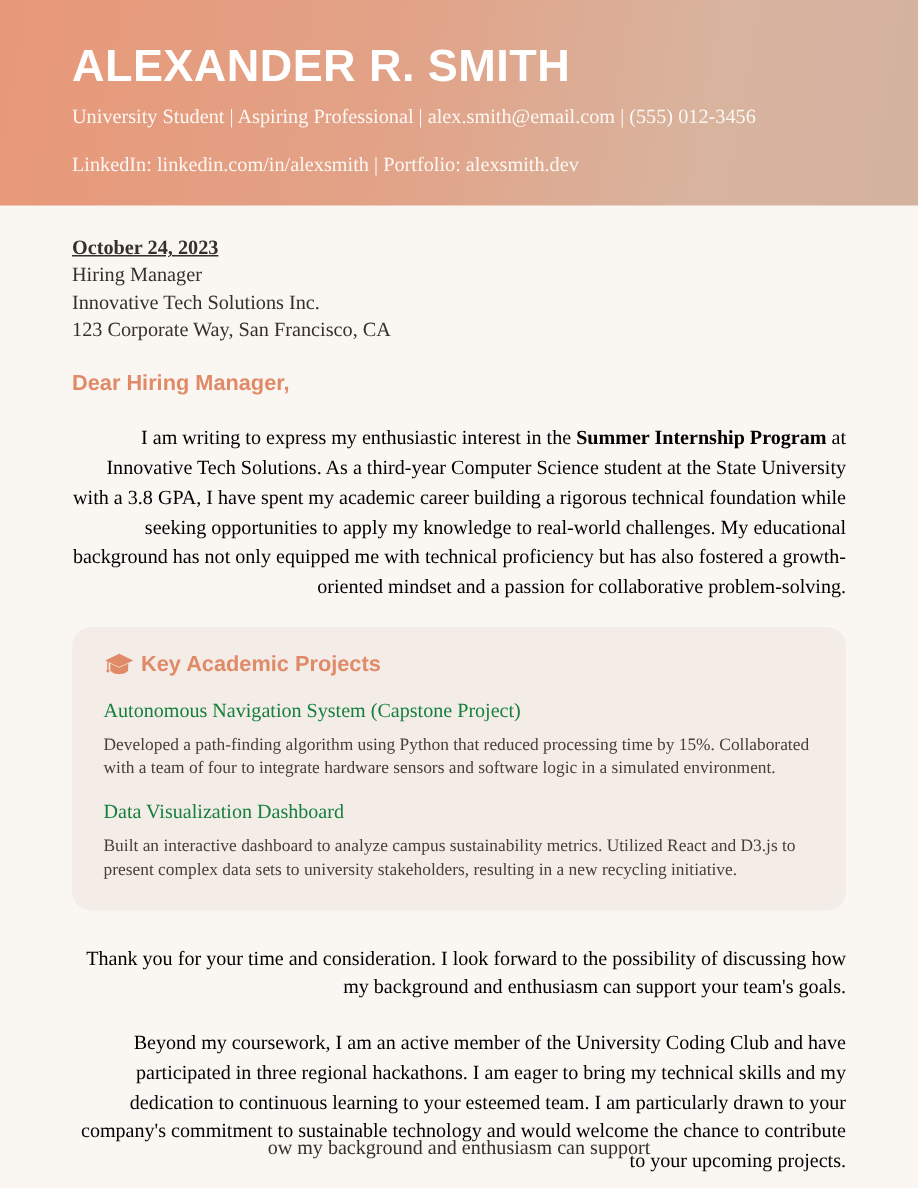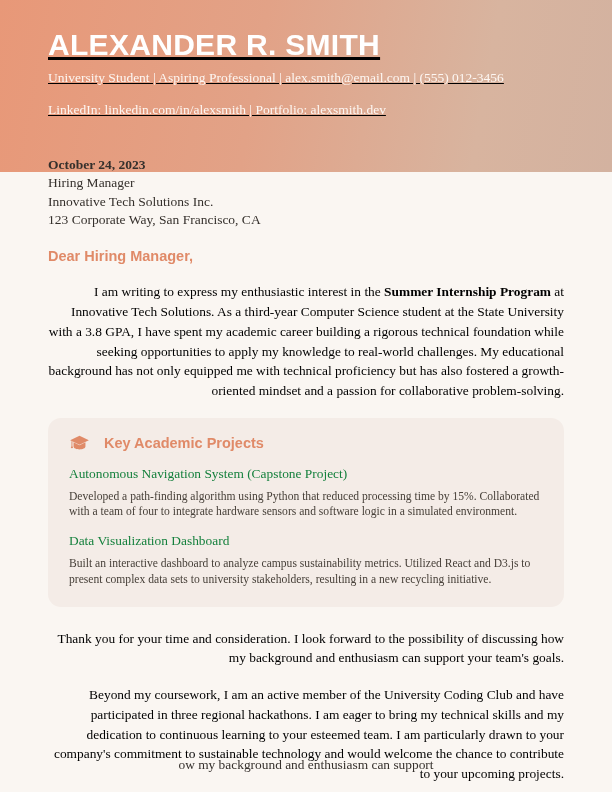--- a/index.html
+++ b/index.html
@@ -14,25 +14,24 @@
     overflow: hidden;
     position: relative;
   }
 
   
   .header {
     position: absolute;
     left: 0;
     top: 0;
     width: 612px;
-    height: 172px;
+    height: 137px;
     background: linear-gradient(100deg, #e89878 0%, #e2a287 42%, #d8b49f 78%, #d3b2a0 100%);
     box-sizing: border-box;
     padding: 30px 46px 0 48px;
-    text-decoration: underline;
   }
   .header-name {
     font-family: "Liberation Sans", sans-serif;
     font-weight: bold;
     font-size: 30px;
     letter-spacing: 0.3px;
     color: #ffffff;
     line-height: 1.0;
     margin: 0 0 9px 0;
     white-space: nowrap;
@@ -63,20 +62,21 @@
     margin: 0 0 19px 0;
   }
   .addr-line {
     font-size: 13.5px;
     color: #35302c;
     line-height: 1.36;
     margin: 0;
   }
   .addr-line.date {
     font-weight: bold;
+    text-decoration: underline;
   }
 
   .salutation {
     font-family: "Liberation Sans", sans-serif;
     font-weight: bold;
     font-size: 14.5px;
     color: #e08a68;
     margin: 0 0 18px 0;
   }
 
@@ -95,21 +95,21 @@
   .card {
     background: #f4ece7;
     border-radius: 13px;
     box-sizing: border-box;
     padding: 17px 20px 19px 21px;
     margin: 5px 0 22px 0;
   }
   .card-head {
     display: flex;
     align-items: center;
-    gap: 14px;
+    gap: 4px;
     margin: 0 0 14px 0;
   }
   .cap-icon {
     width: 21px;
     height: 17px;
     flex: 0 0 auto;
     display: block;
   }
   .card-title {
     font-family: "Liberation Sans", sans-serif;

